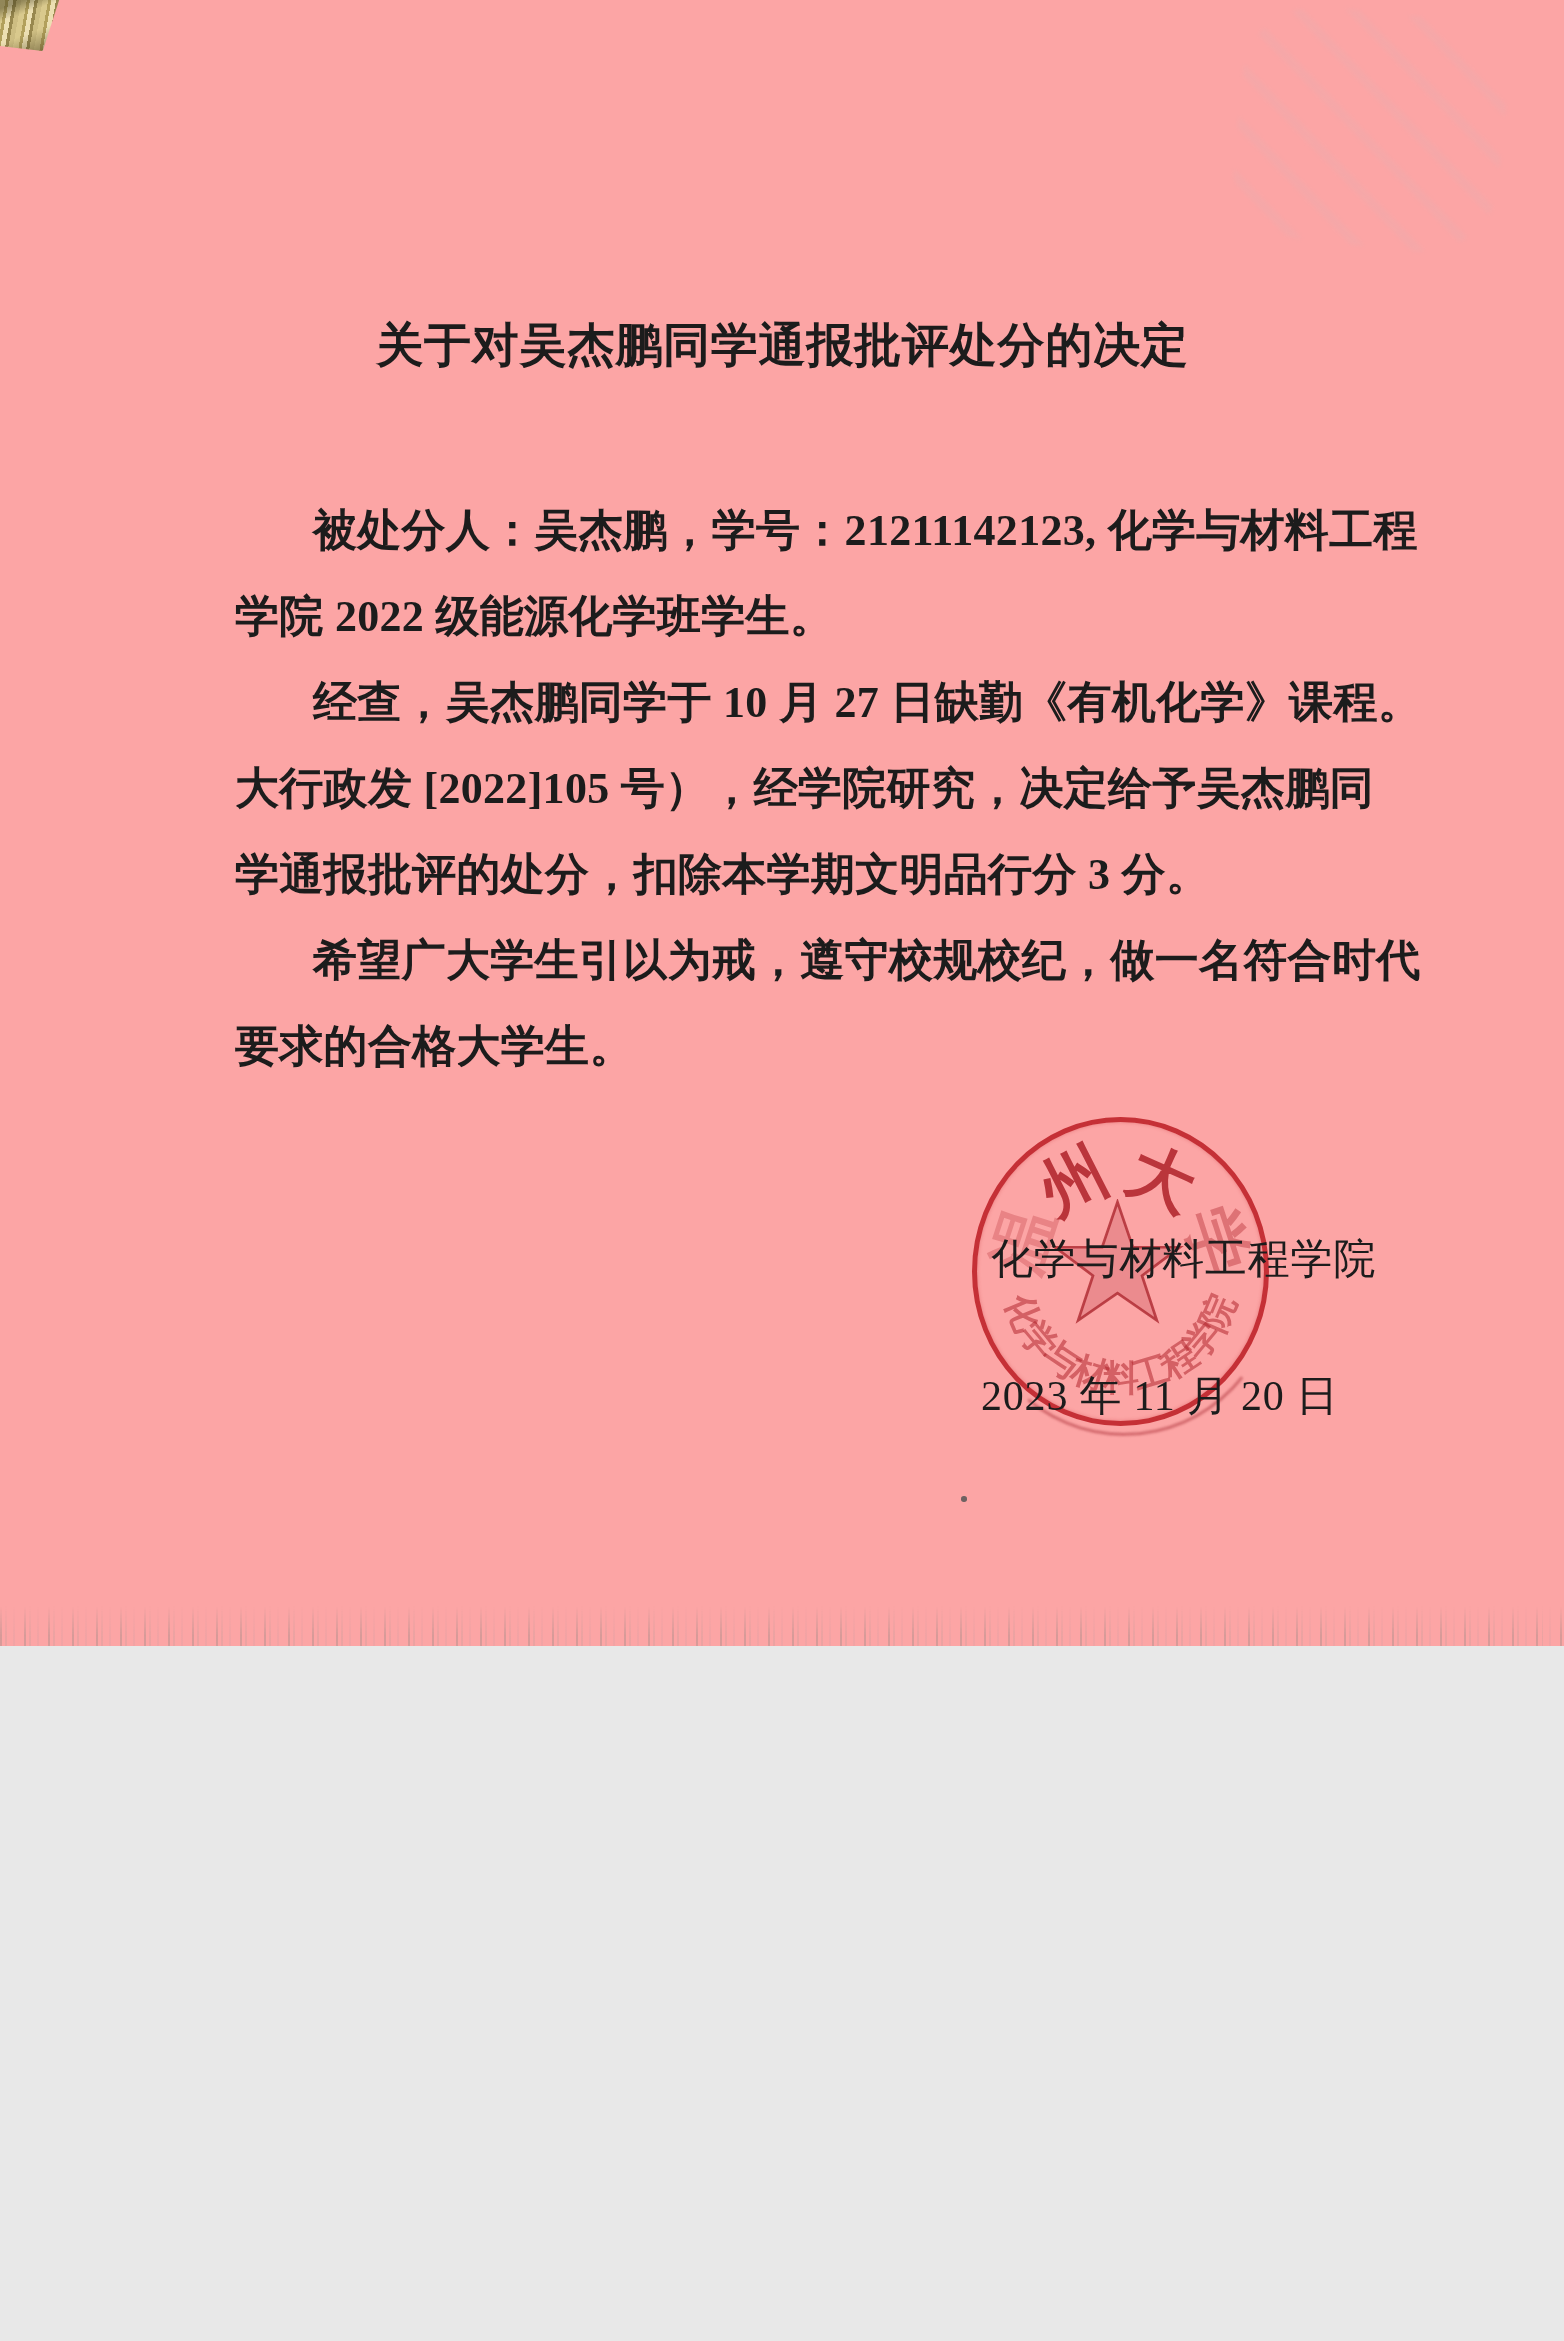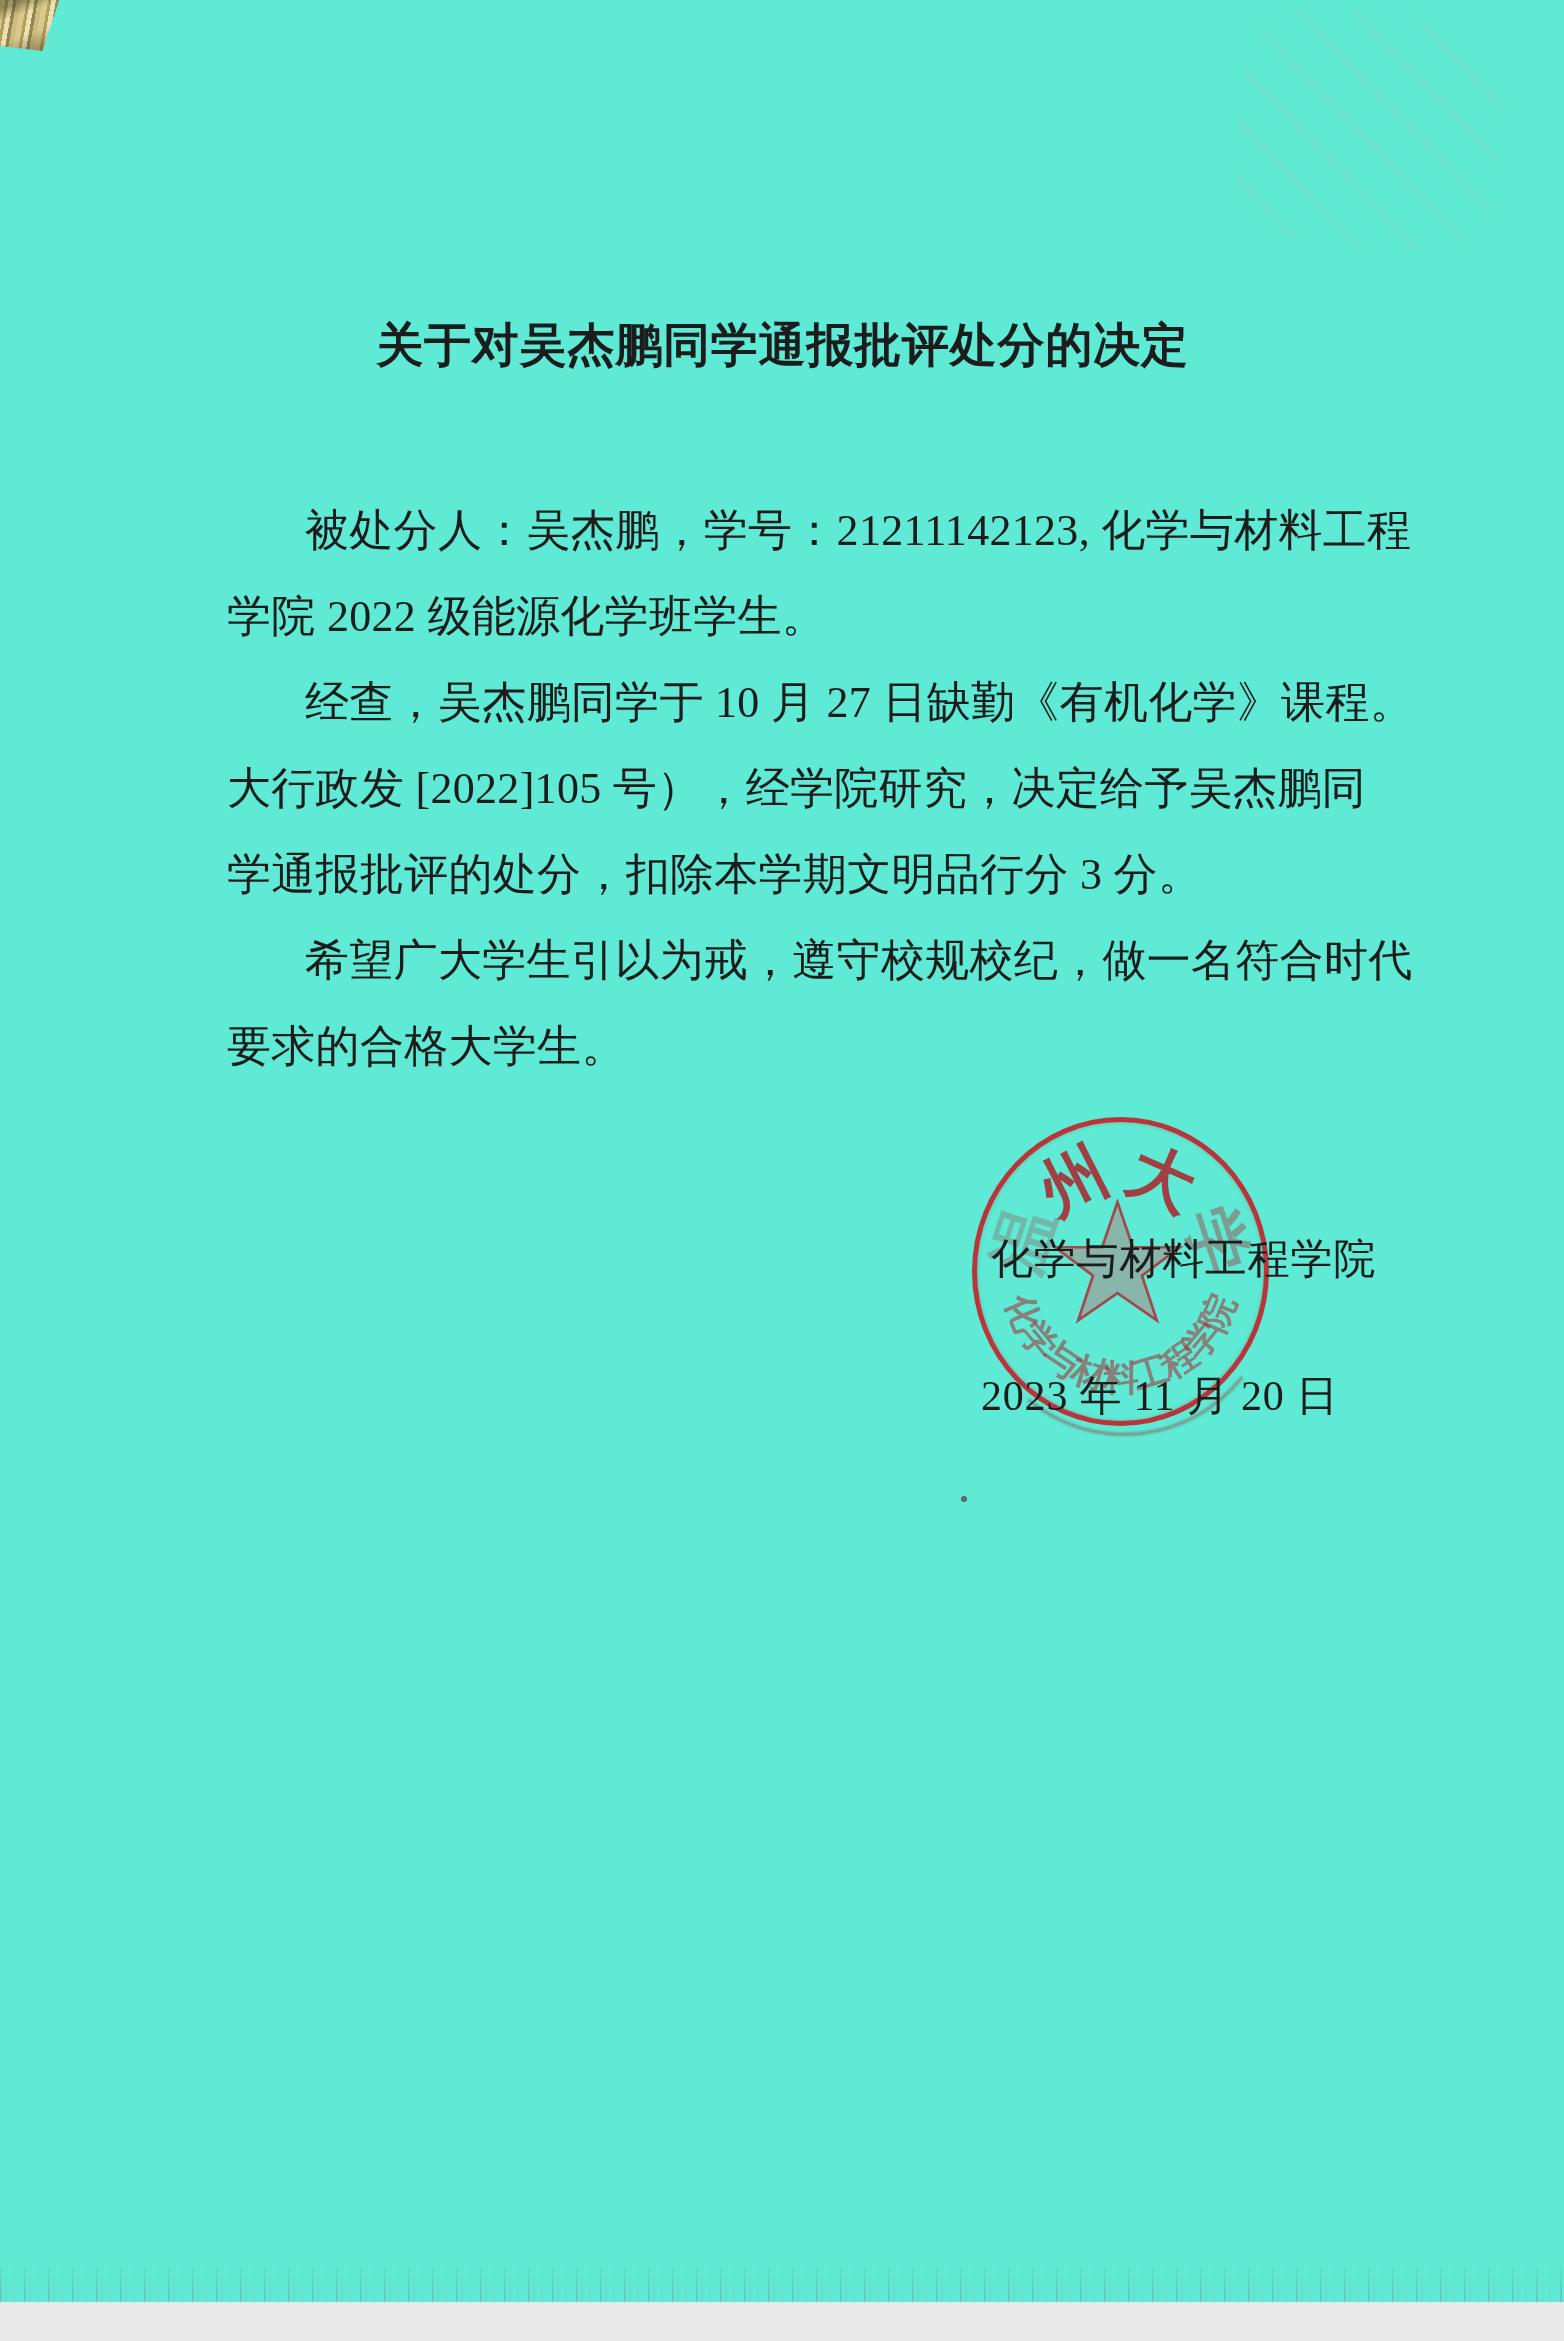--- a/index.html
+++ b/index.html
@@ -1,19 +1,19 @@
 <!DOCTYPE html>
 <html style="font-size:12.5px"><head>
 <meta charset="utf-8">
 <style>
   html,body{margin:0;padding:0;background:#e8e8e8;}
   .page{
     position:relative;
-    width:1565px;height:2302px;
-    background:#5eead4;
+    width:1565px;height:1646px;
+    background:#fca5a5;
     overflow:hidden;
     font-family:"Liberation Serif","DejaVu Serif",serif;
     color:#1c1c1c;
   }
 
   
   .corner-artifact{
     position:absolute;left:0;top:0;width:61px;height:51px;
     background:repeating-linear-gradient(100deg,
       #d9c98d 0 5.5px,#b2a05c 5.5px 8.6px,#ecdfb2 8.6px 13.2px,#97874e 13.2px 16.4px,#cdbd82 16.4px 21px);
@@ -46,21 +46,21 @@
   }
 
   
   .doc-title{
     position:absolute;left:0;top:318px;width:100%;
     text-align:center;
     font-size:47px;line-height:55px;font-weight:700;
     letter-spacing:0.8px;
   }
   .body-block{
-    position:absolute;left:227px;top:488px;width:1129px;
+    position:absolute;left:235px;top:488px;width:1129px;font-weight:bold;
   }
   .line{
     height:86px;line-height:86px;
     font-size:44px;letter-spacing:0.3px;white-space:nowrap;
   }
   .line.indent{padding-left:78px;}
 
   .sig-org{
     position:absolute;left:991px;top:1235px;
     font-size:42px;line-height:48px;letter-spacing:0.8px;white-space:nowrap;

